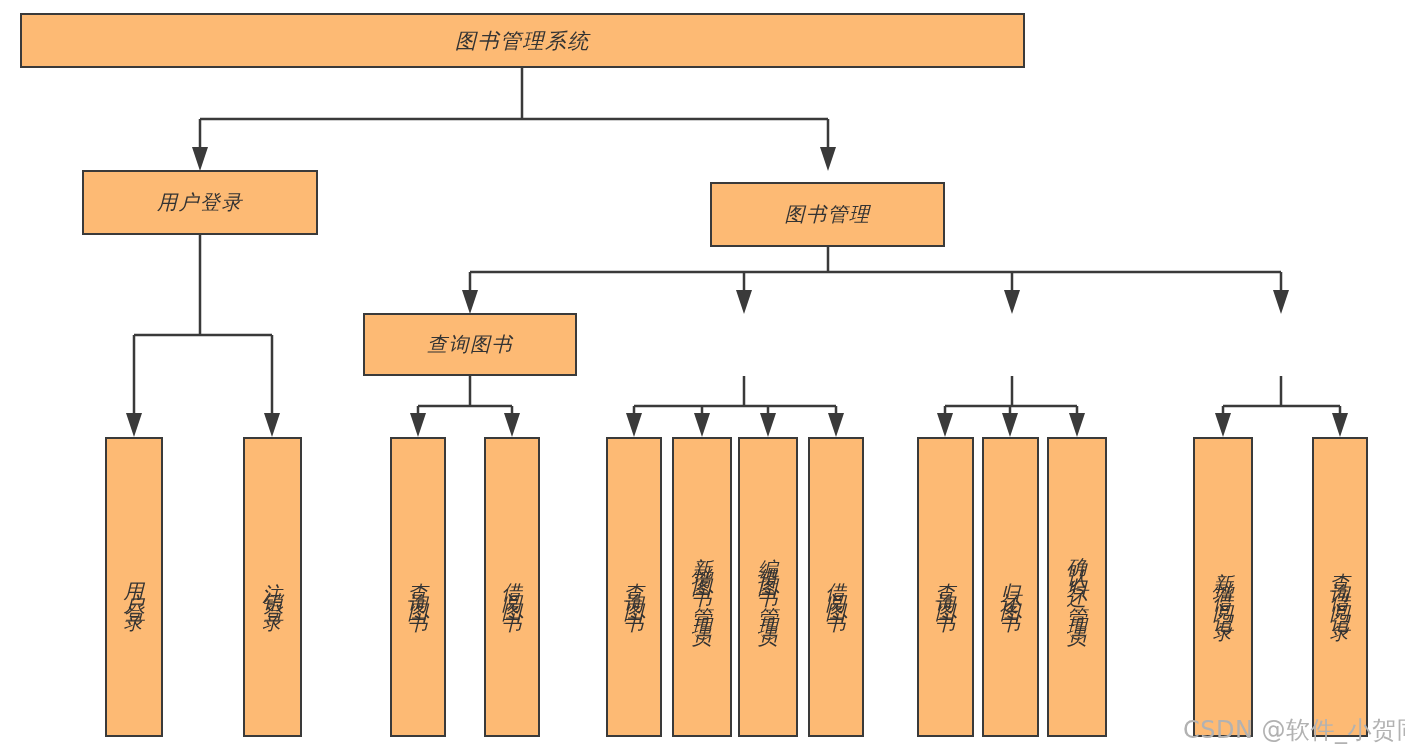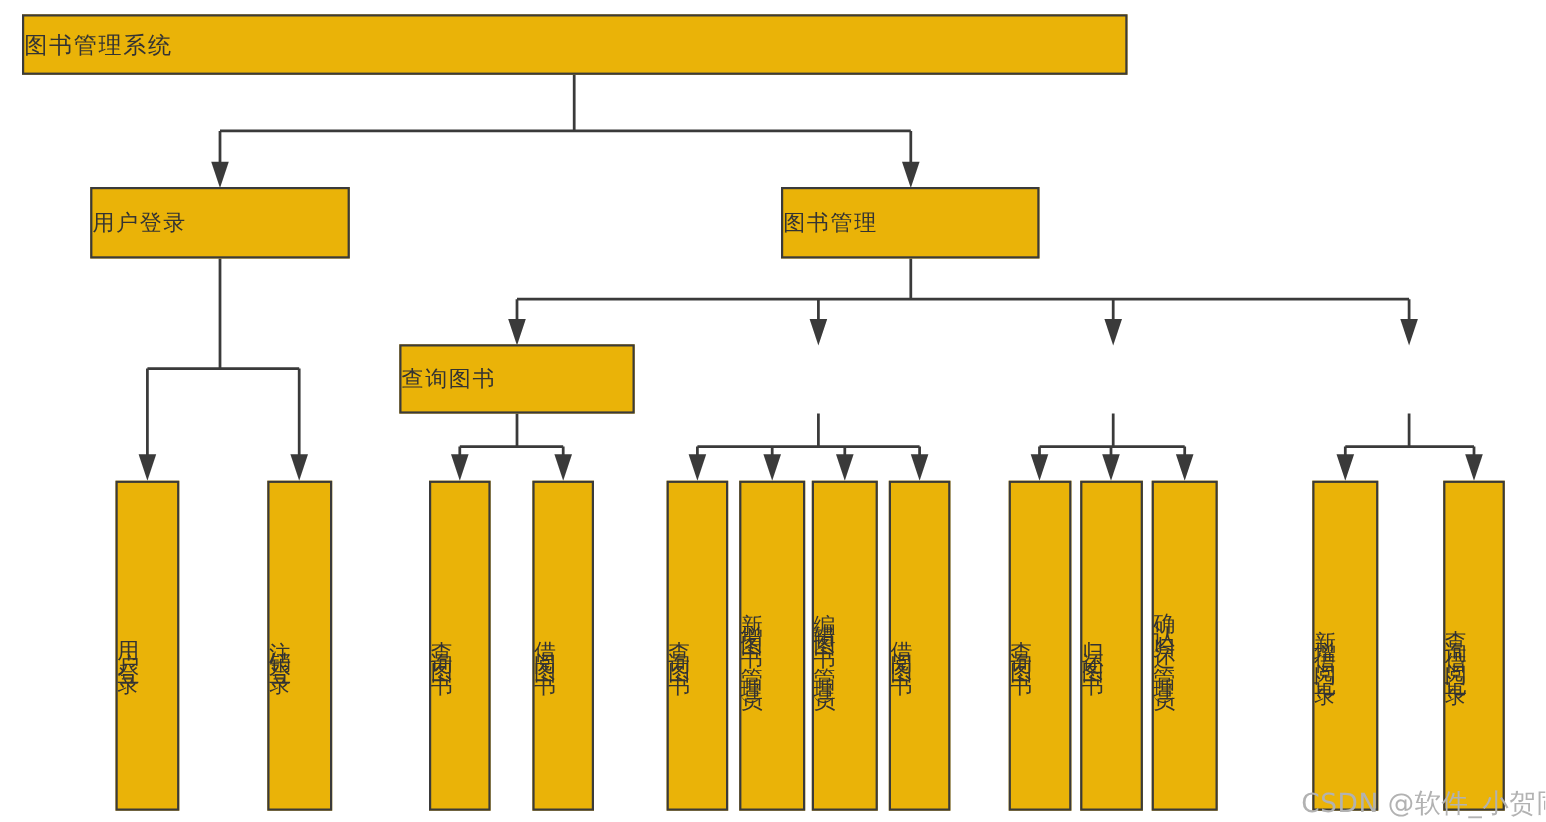--- a/index.html
+++ b/index.html
@@ -17,27 +17,28 @@
   }
   svg.wires {
     position: absolute;
     left: 0;
     top: 0;
     width: 1405px;
     height: 747px;
   }
   .node {
     position: absolute;
-    background: #eab308;
+    background: #fdba74;
     border: 2.5px solid #3a3a3a;
     box-sizing: border-box;
     display: flex;
     align-items: center;
-    justify-content: flex-start;
+    justify-content: center;
     color: #333333;
+    font-style: italic;
   }
   .hlabel {
     font-size: 20px;
     letter-spacing: 1.5px;
     white-space: nowrap;
   }
   .root .hlabel { font-size: 21px; }
   .vlabel {
     writing-mode: vertical-rl;
     text-orientation: mixed;
@@ -102,21 +103,21 @@
     </g>
   </svg>
 
   <div class="node root" style="left:20px; top:13px; width:1005px; height:55px;">
     <span class="hlabel">图书管理系统</span>
   </div>
 
   <div class="node" style="left:82px; top:170px; width:236px; height:65px;">
     <span class="hlabel">用户登录</span>
   </div>
-  <div class="node" style="left:710px; top:170px; width:235px; height:65px;">
+  <div class="node" style="left:710px; top:182px; width:235px; height:65px;">
     <span class="hlabel">图书管理</span>
   </div>
 
   <div class="node" style="left:363px; top:313px; width:214px; height:63px;">
     <span class="hlabel">查询图书</span>
   </div>
 
   <div class="node" style="left:105px; top:437px; width:58px; height:300px;">
     <span class="vlabel">用户登录</span>
   </div>

